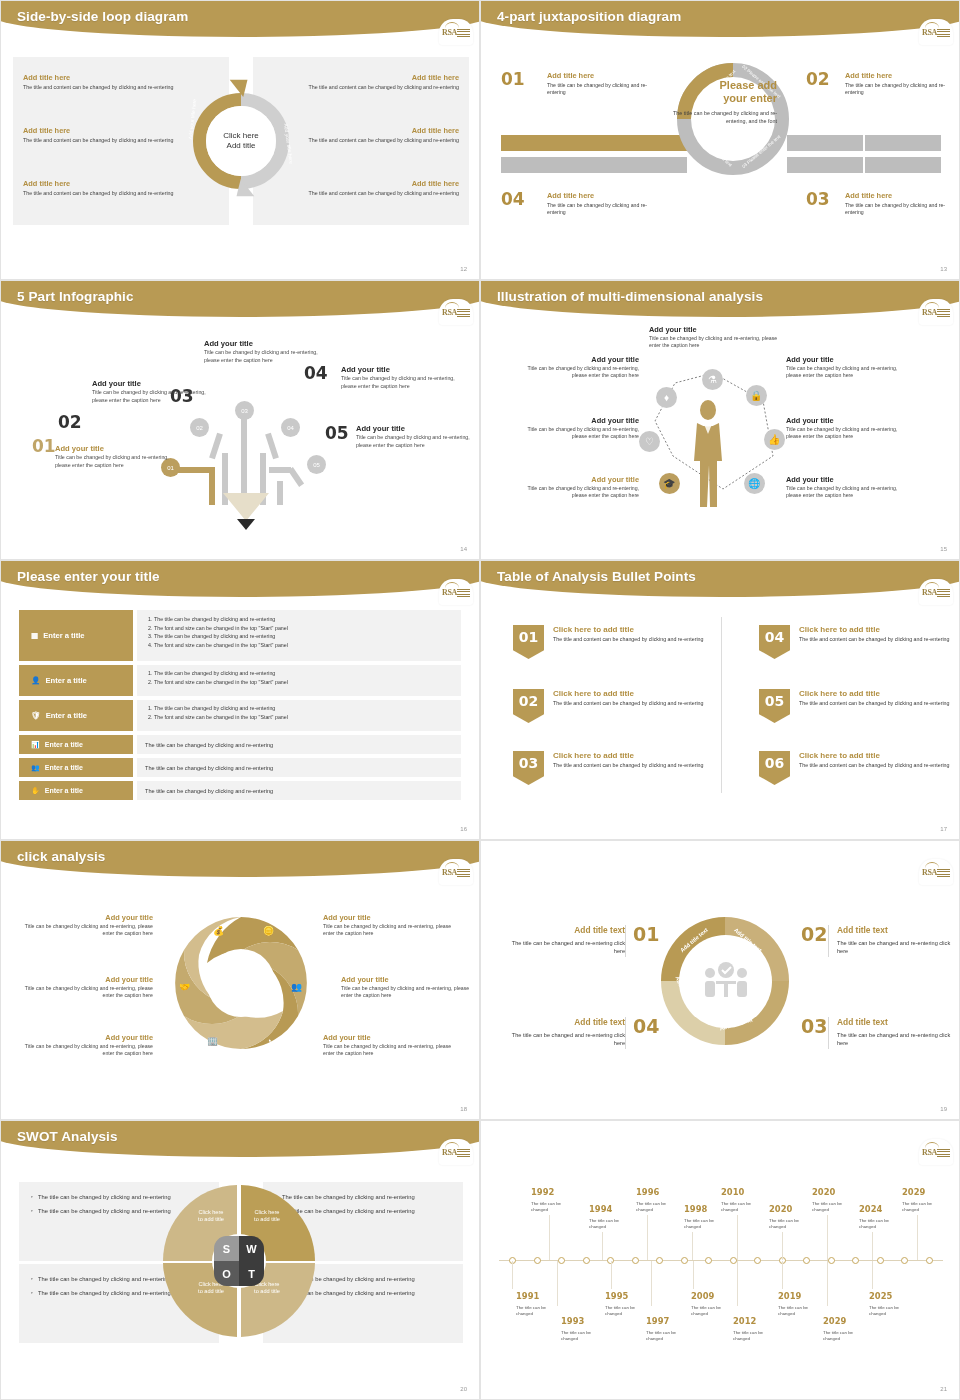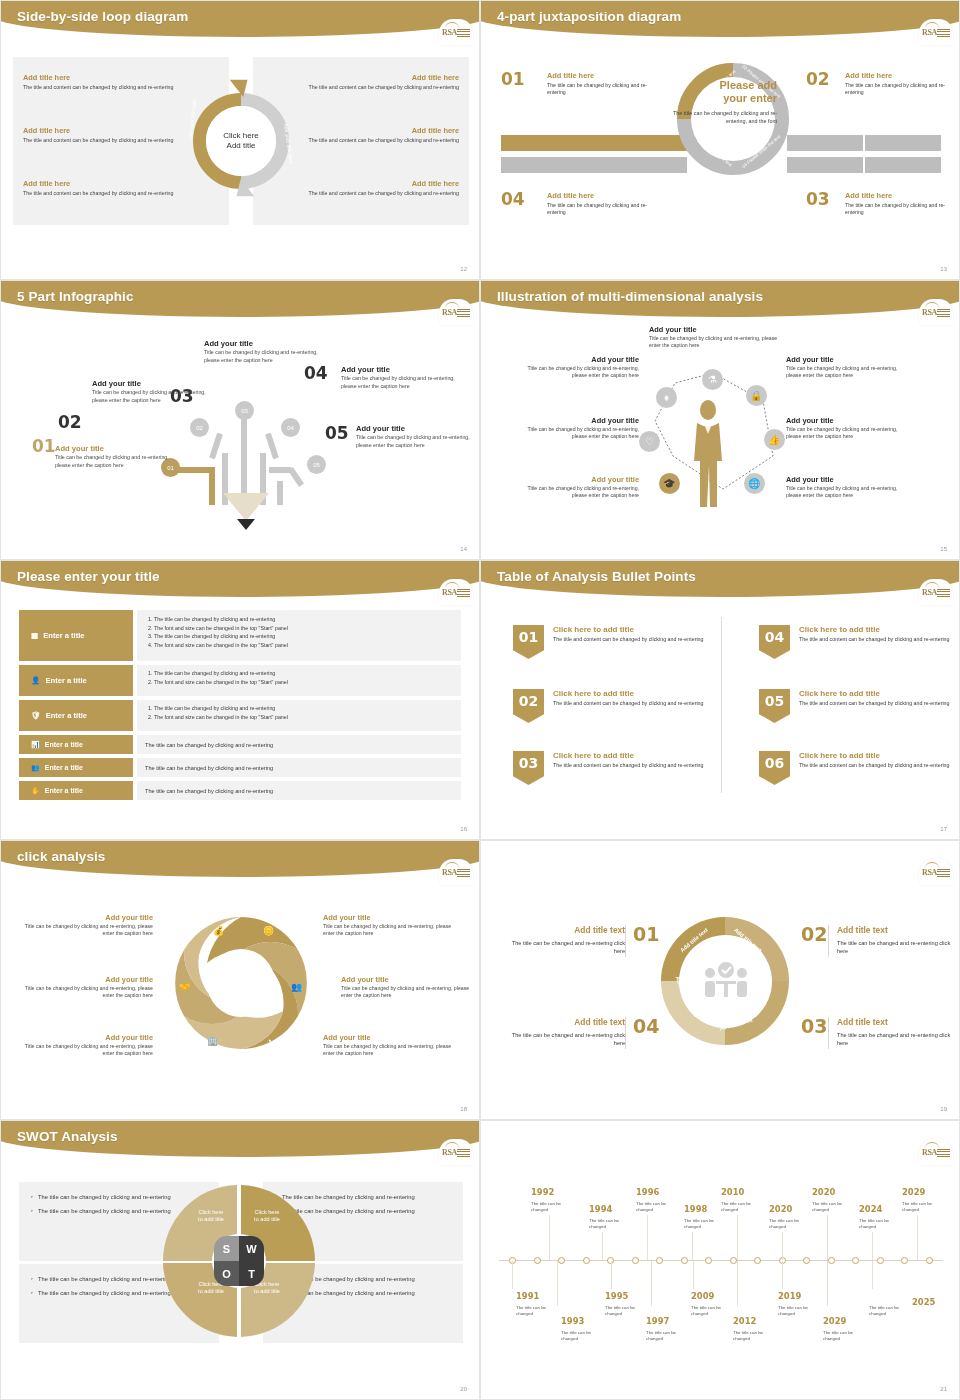--- a/index.html
+++ b/index.html
@@ -837,20 +837,20 @@
       <div class="yr" style="left:297px; top:170px;">2019</div>
       <div class="cap" style="left:297px; top:184px;">The title can be changed</div>
     </div>
     <div>
       <div class="leg" style="left:346px; top:140px; height:45px;"></div>
       <div class="yr" style="left:342px; top:195px;">2029</div>
       <div class="cap" style="left:342px; top:209px;">The title can be changed</div>
     </div>
     <div>
       <div class="leg" style="left:391px; top:140px; height:28px;"></div>
-      <div class="yr" style="left:388px; top:176px;margin-left:43px;">2025</div>
+      <div class="yr" style="left:388px; top:170px;">2025</div>
       <div class="cap" style="left:388px; top:184px;">The title can be changed</div>
     </div>
 
     <div class="pnum">21</div>
   </div>
 
 </div>
 
 </body></html>

